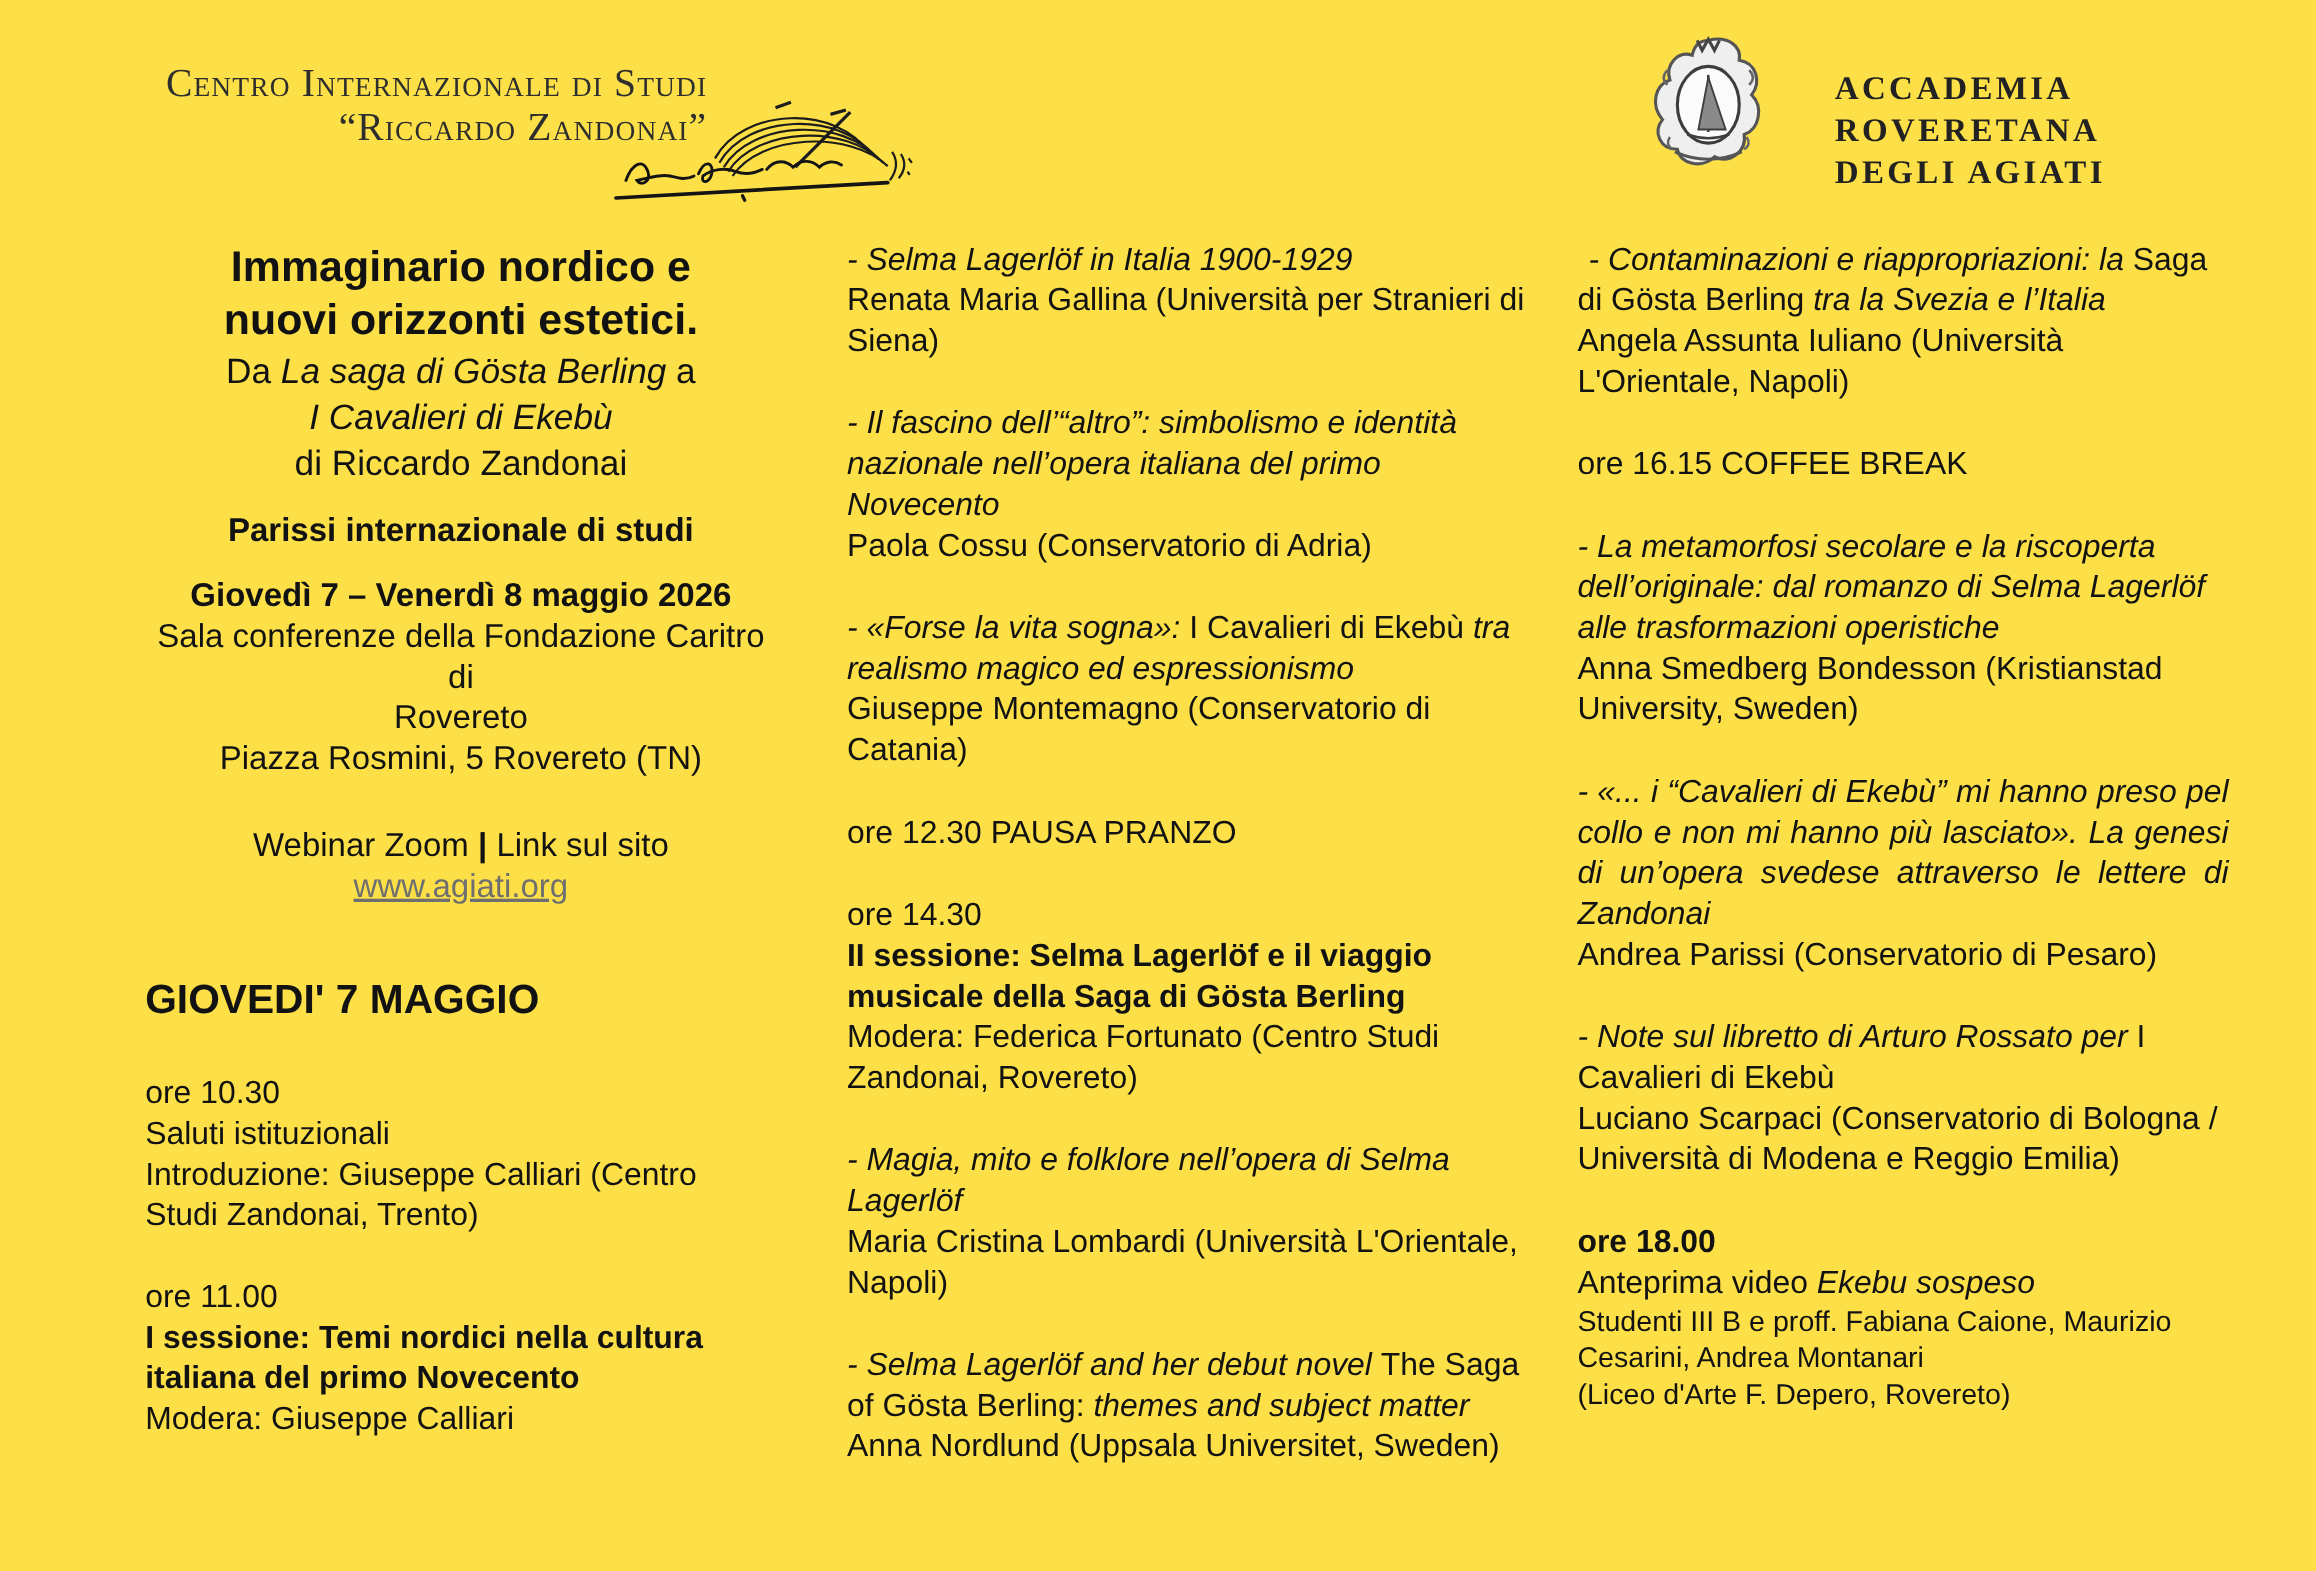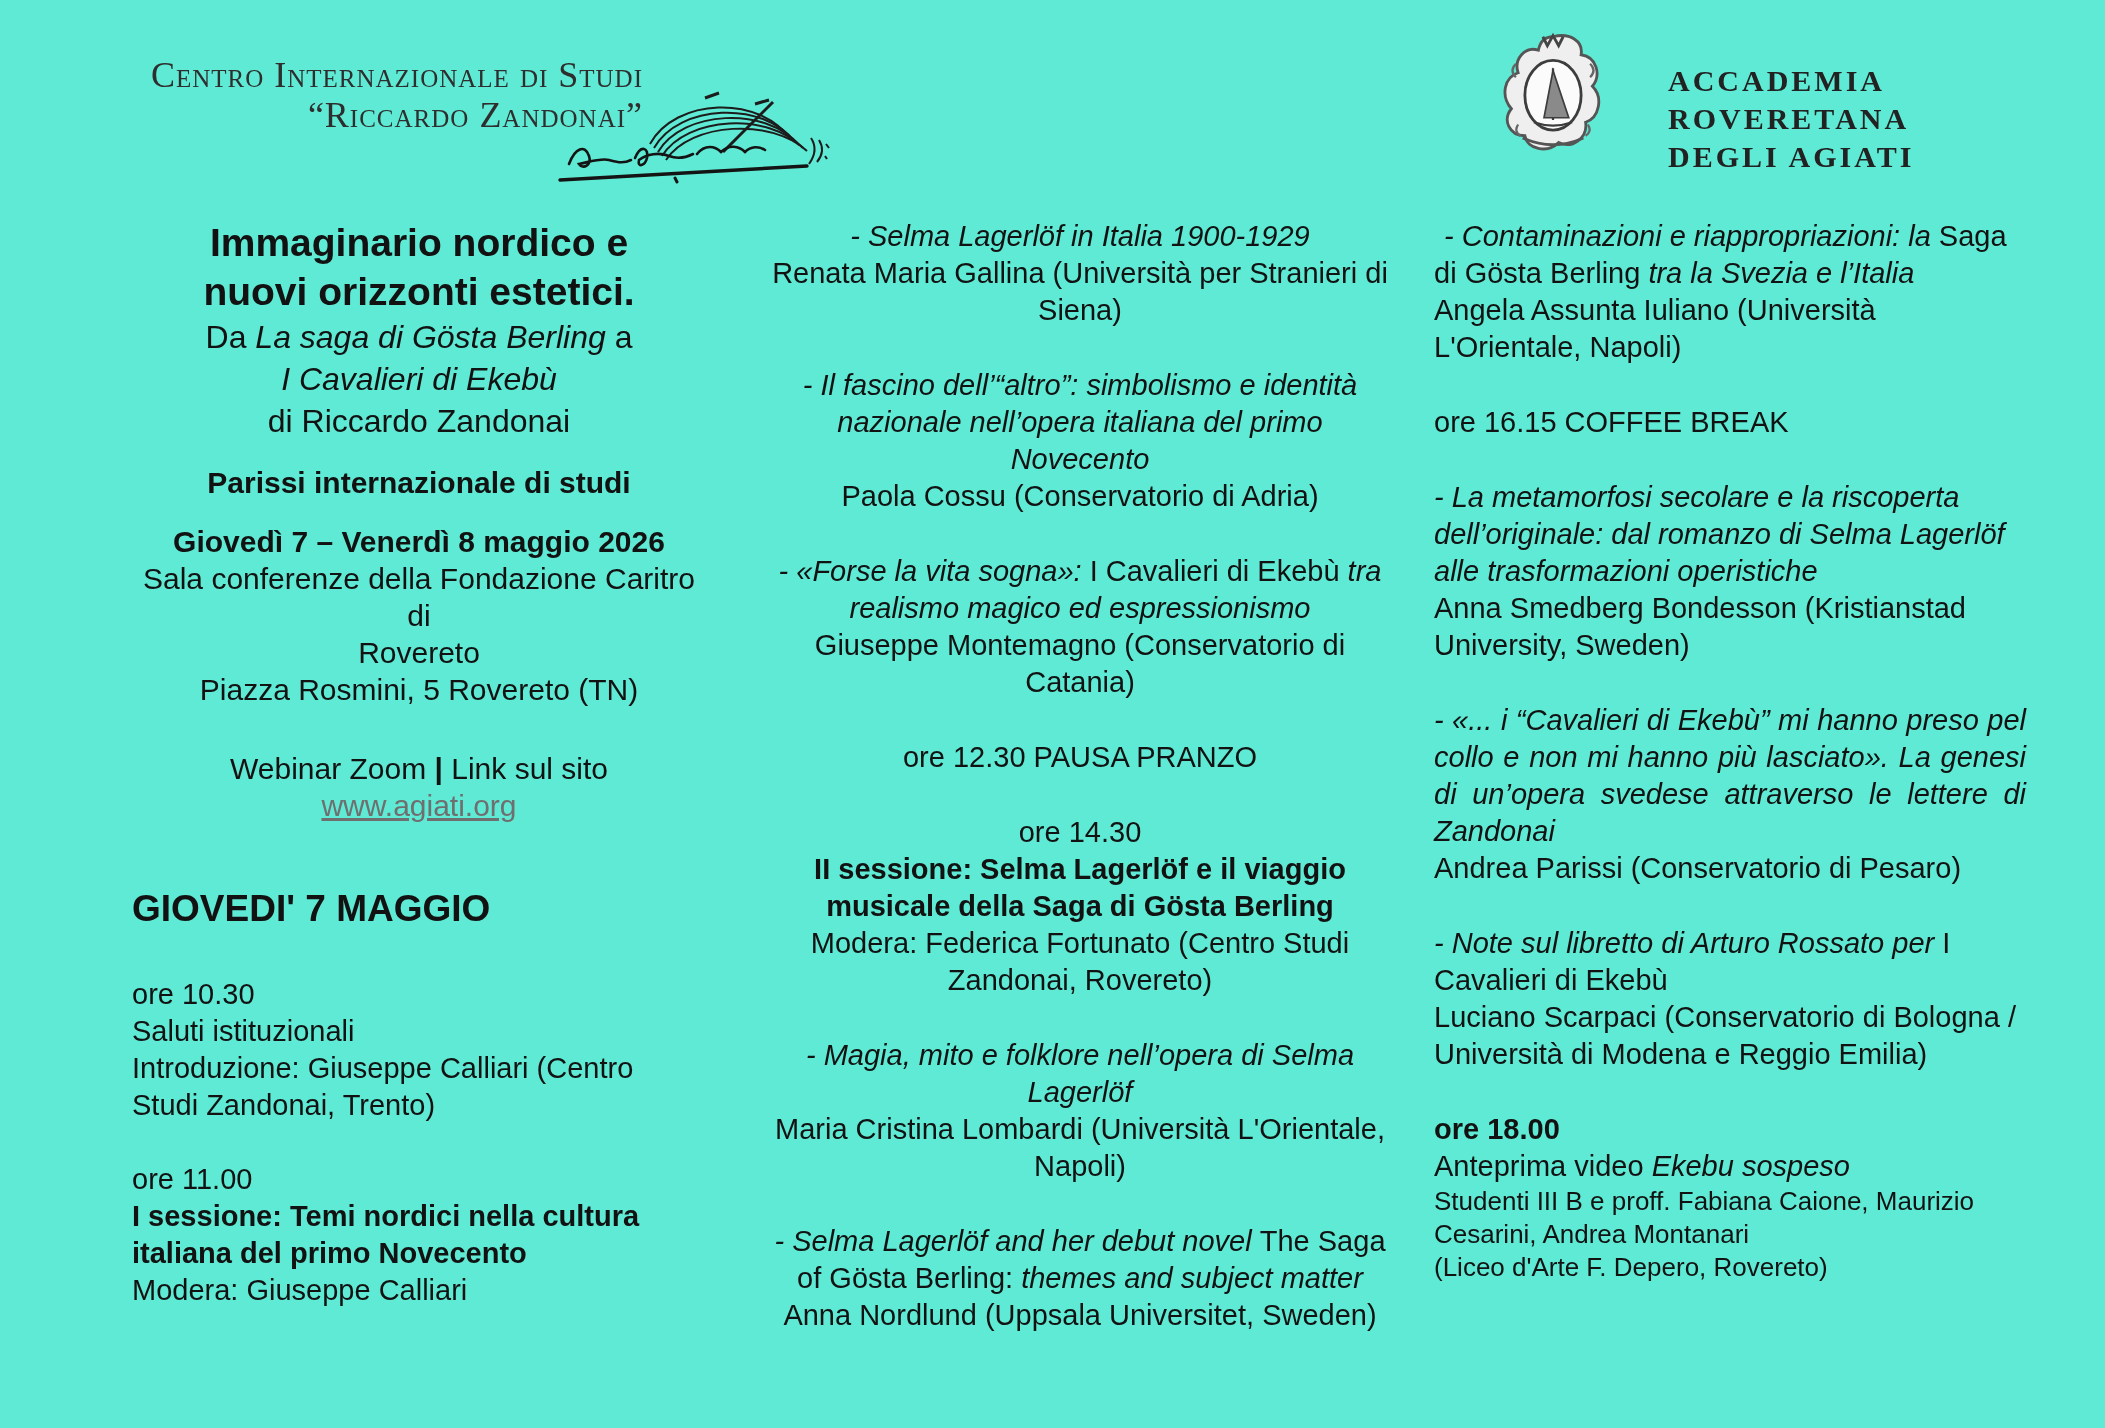--- a/index.html
+++ b/index.html
@@ -1,38 +1,38 @@
 <!DOCTYPE html>
 <html><head>
 <meta charset="utf-8">
 <style>
   html,body{margin:0;padding:0;background:#ffffff;}
   .page{
-    position:relative;width:2105px;height:1428px;background:#5eead4;
+    position:relative;width:2105px;height:1428px;background:#fde047;
     font-family:"Liberation Sans","DejaVu Sans",sans-serif;
     color:#121212;overflow:hidden;
   }
   
   .centro{
     position:absolute;left:85px;top:55px;width:558px;text-align:right;
     font-family:"Liberation Serif","DejaVu Serif",serif;color:#2e2e2e;
   }
   .centro-line{font-variant:small-caps;font-size:36px;line-height:40px;letter-spacing:1px;}
   .signature-svg{position:absolute;left:555px;top:82px;}
   .crest-svg{position:absolute;left:1500px;top:30px;}
   .accademia-text{
     position:absolute;left:1668px;top:62px;
     font-family:"Liberation Serif","DejaVu Serif",serif;
     font-size:30px;line-height:38px;font-weight:600;letter-spacing:3px;color:#222;
   }
   
   .col{position:absolute;top:218px;font-size:29px;line-height:37px;}
   .col p{margin:0;}
   .col-left{left:132px;width:574px;text-align:center;}
-  .col-mid{left:770px;width:620px;text-align:center;}
+  .col-mid{left:770px;width:620px;text-align:left;}
   .col-right{left:1415px;width:592px;text-align:left;margin-left:19px;}
   .it{font-style:italic;}
   .b{font-weight:700;}
   .talk{margin-bottom:38px;}
   .speaker{font-style:normal;}
   .justify{text-align:justify;}
   .indent1{text-indent:10px;}
   .small{font-size:26px;line-height:33px;}
   
   .main-title{font-size:39px;line-height:49px;font-weight:700;}

